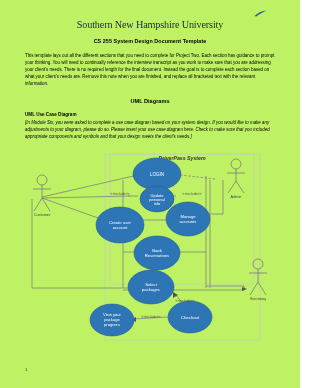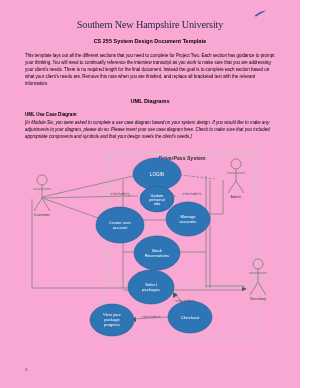--- a/index.html
+++ b/index.html
@@ -11,21 +11,21 @@
     width: 300px;
     height: 388px;
     overflow: hidden;
     font-family: "Liberation Sans", sans-serif;
     color: #000000;
   }
   .page {
     position: relative;
     width: 300px;
     height: 388px;
-    background: #f9a8d4;
+    background: #bef264;
     box-sizing: border-box;
   }
 
   
   .logo-wrap {
     position: absolute;
     left: 0;
     top: 14px;
     width: 300px;
     text-align: center;

